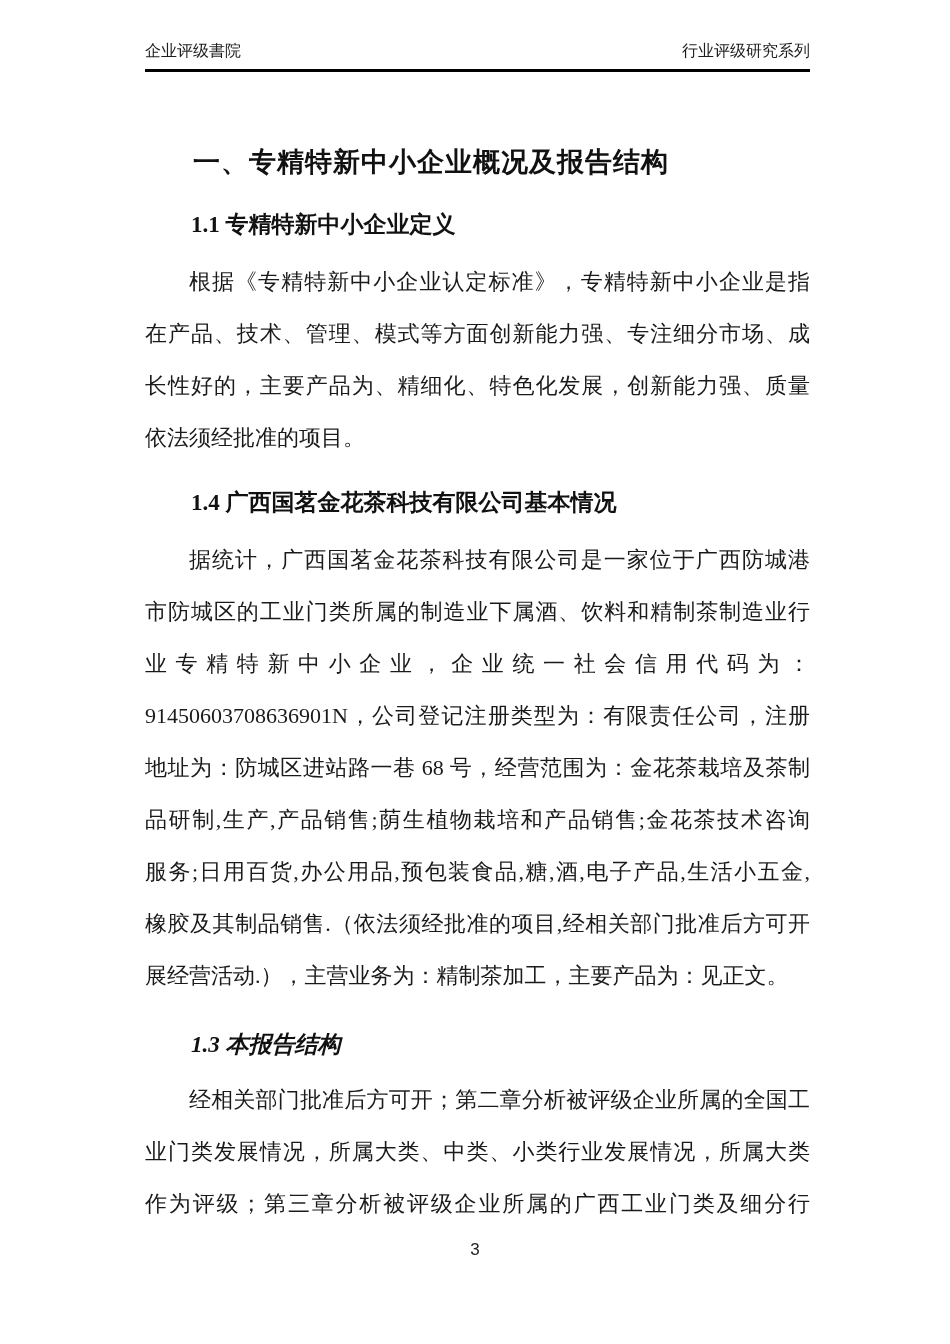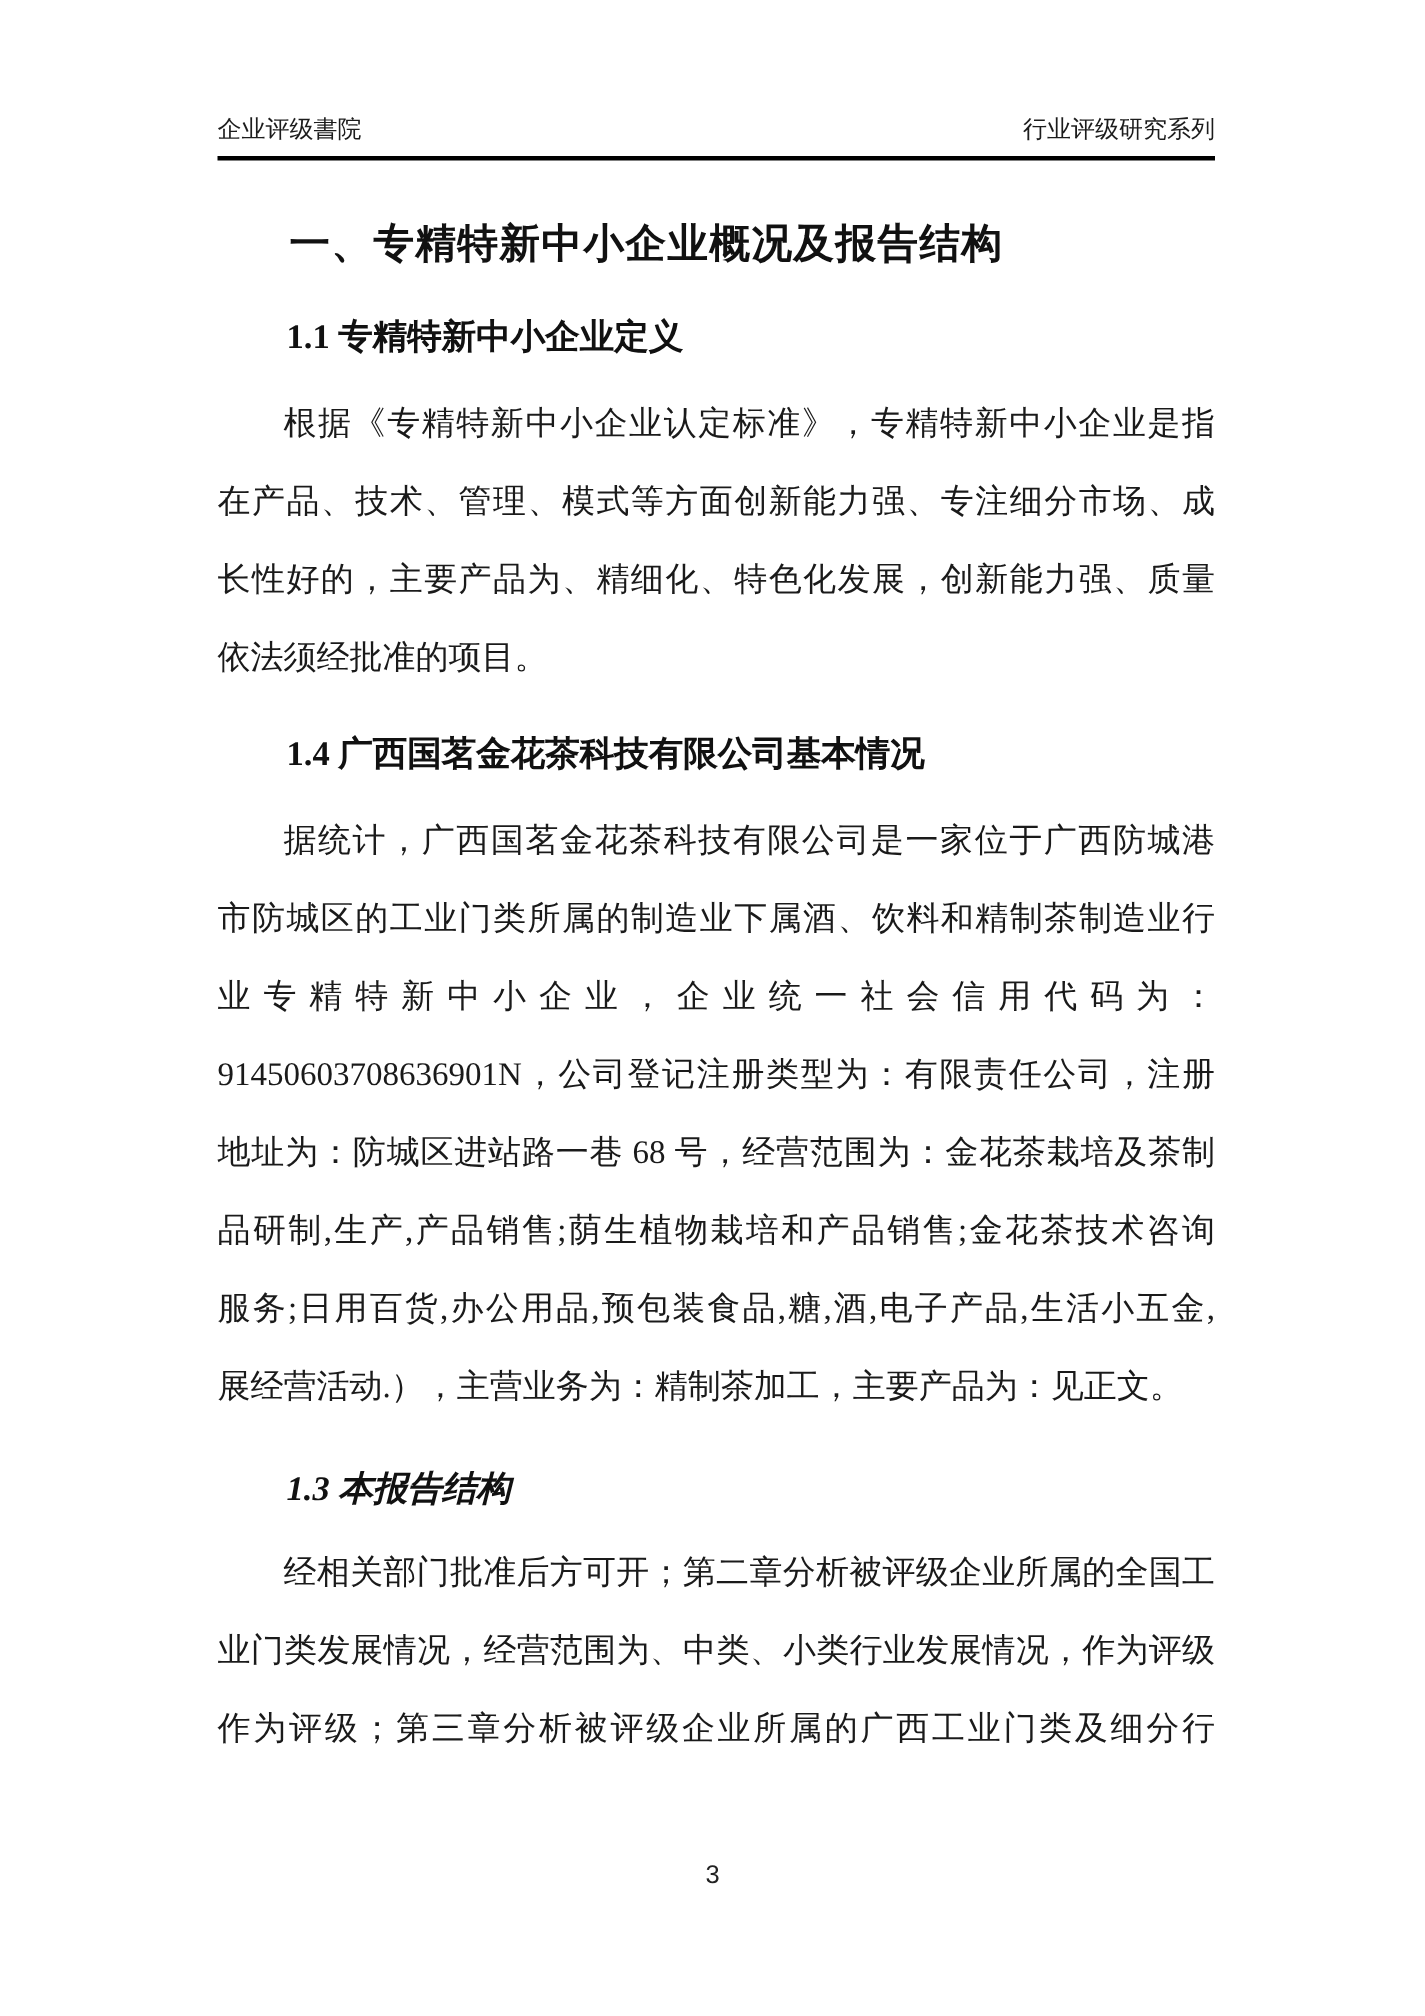--- a/index.html
+++ b/index.html
@@ -10,21 +10,21 @@
     height: 1344px;
     margin: 0 auto;
     background: #ffffff;
     color: #1a1a1a;
     font-family: "Liberation Serif", "DejaVu Serif", serif;
     overflow: hidden;
   }
   
   .running-header {
     position: absolute;
-    top: 76px;
+    top: 41px;
     left: 145px;
     right: 140px;
     display: flex;
     justify-content: space-between;
     align-items: flex-end;
     font-family: "Liberation Sans", "DejaVu Sans", sans-serif;
     font-size: 16px;
     color: #1c1c1c;
     padding-bottom: 7px;
     border-bottom: 3px solid #000000;
@@ -103,27 +103,28 @@
 
     <div class="section-heading h2">1.4 广西国茗金花茶科技有限公司基本情况</div>
     <div class="para">
       <div class="line j indent">据统计，广西国茗金花茶科技有限公司是一家位于广西防城港</div>
       <div class="line j">市防城区的工业门类所属的制造业下属酒、饮料和精制茶制造业行</div>
       <div class="line j">业专精特新中小企业，企业统一社会信用代码为：</div>
       <div class="line j">91450603708636901N，公司登记注册类型为：有限责任公司，注册</div>
       <div class="line j">地址为：防城区进站路一巷 68 号，经营范围为：金花茶栽培及茶制</div>
       <div class="line j">品研制,生产,产品销售;荫生植物栽培和产品销售;金花茶技术咨询</div>
       <div class="line j">服务;日用百货,办公用品,预包装食品,糖,酒,电子产品,生活小五金,</div>
+      <div class="line j">橡胶及其制品销售.（依法须经批准的项目,经相关部门批准后方可开</div>
       <div class="line">展经营活动.），主营业务为：精制茶加工，主要产品为：见正文。</div>
     </div>
 
     <div class="section-heading h3">1.3 本报告结构</div>
     <div class="para p3">
       <div class="line j indent">经相关部门批准后方可开；第二章分析被评级企业所属的全国工</div>
-      <div class="line j">业门类发展情况，经营范围为、中类、小类行业发展情况，作为评级</div>
+      <div class="line j">业门类发展情况，所属大类、中类、小类行业发展情况，所属大类</div>
       <div class="line j">作为评级；第三章分析被评级企业所属的广西工业门类及细分行</div>
     </div>
 
   </div>
 
   <div class="page-footer">
     <span>3</span>
   </div>
 
 </div>

